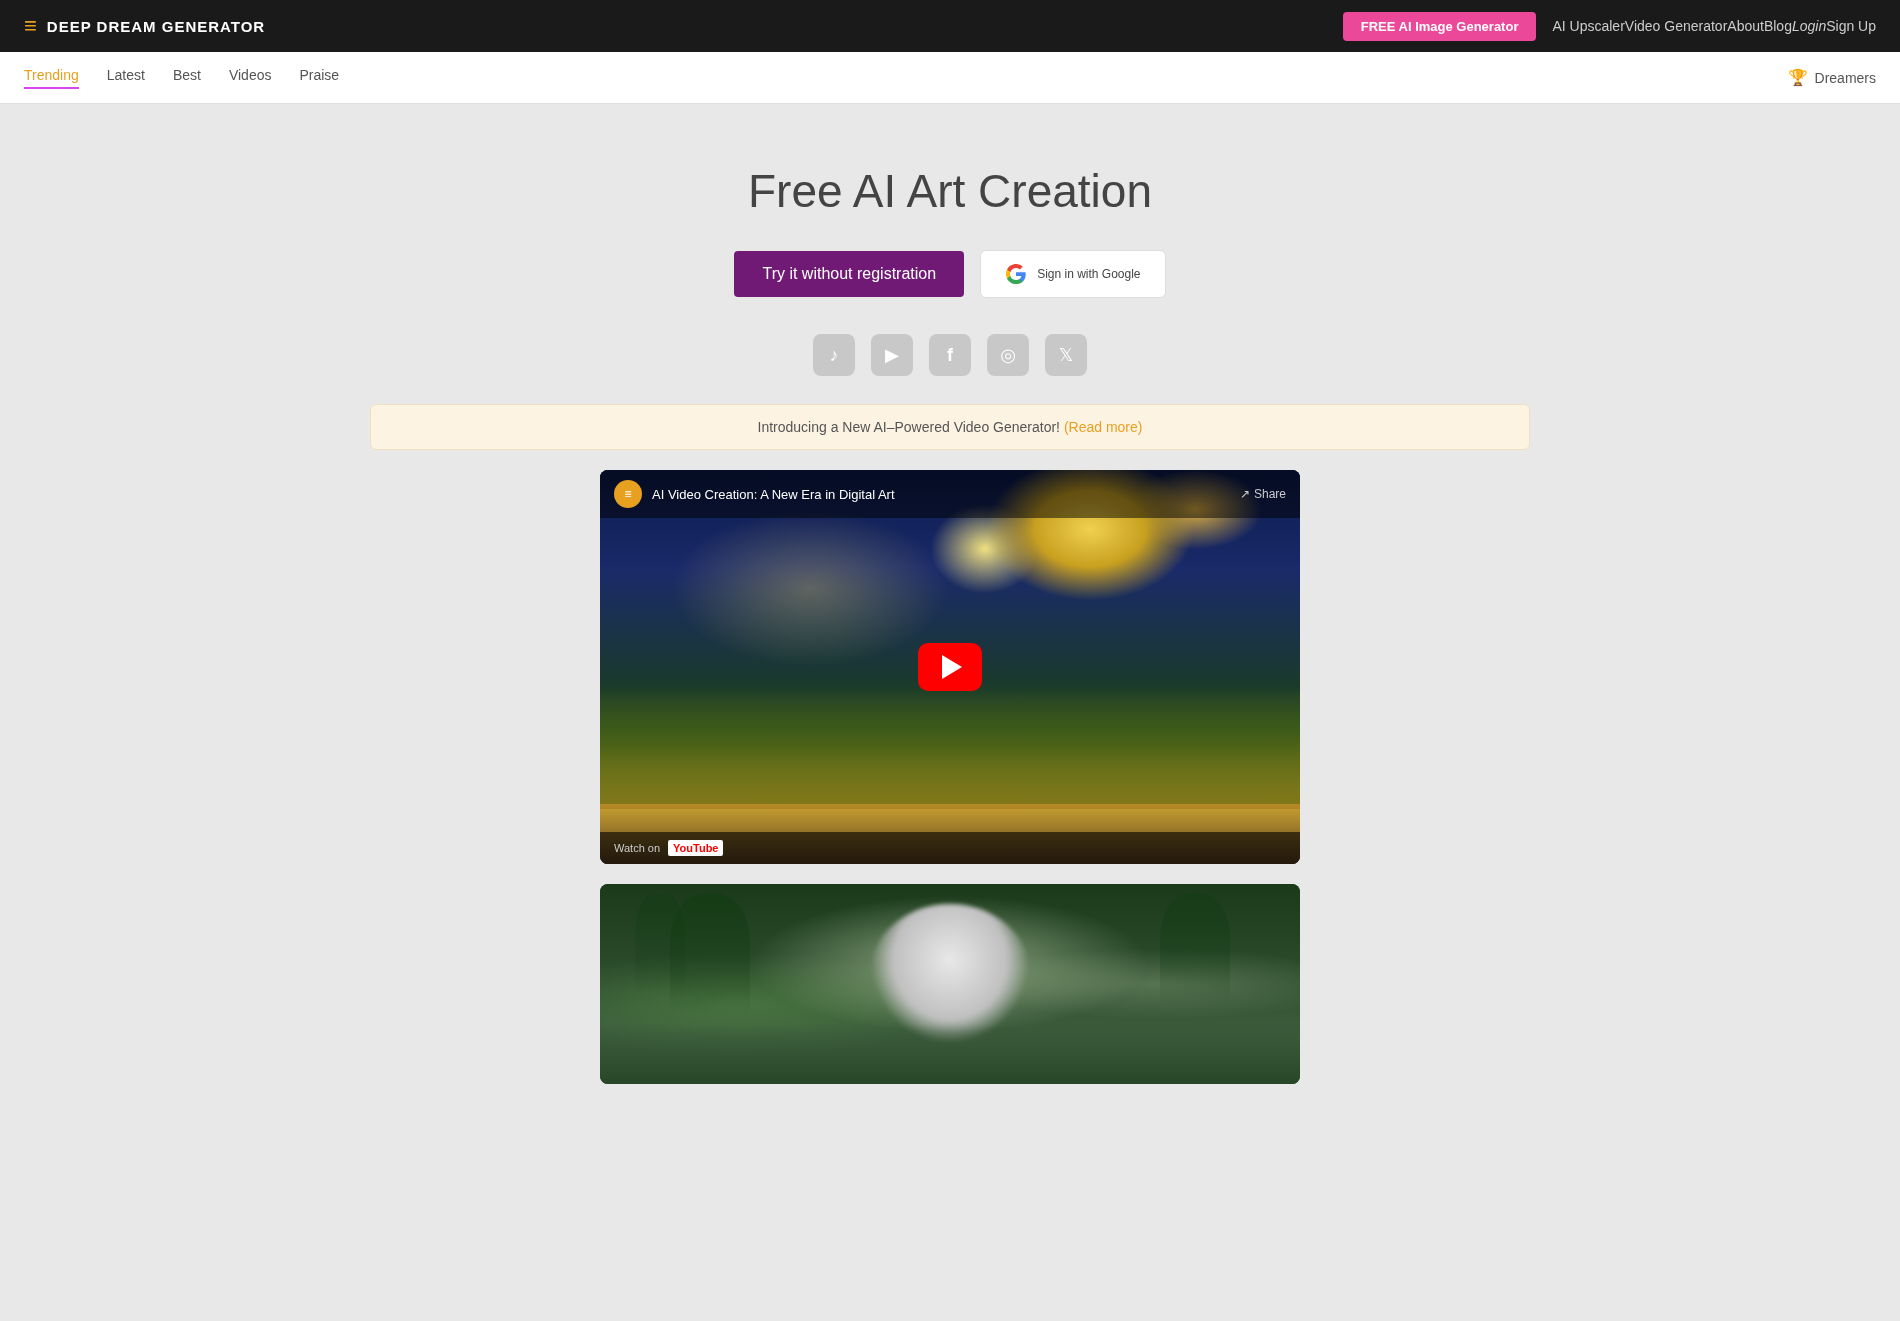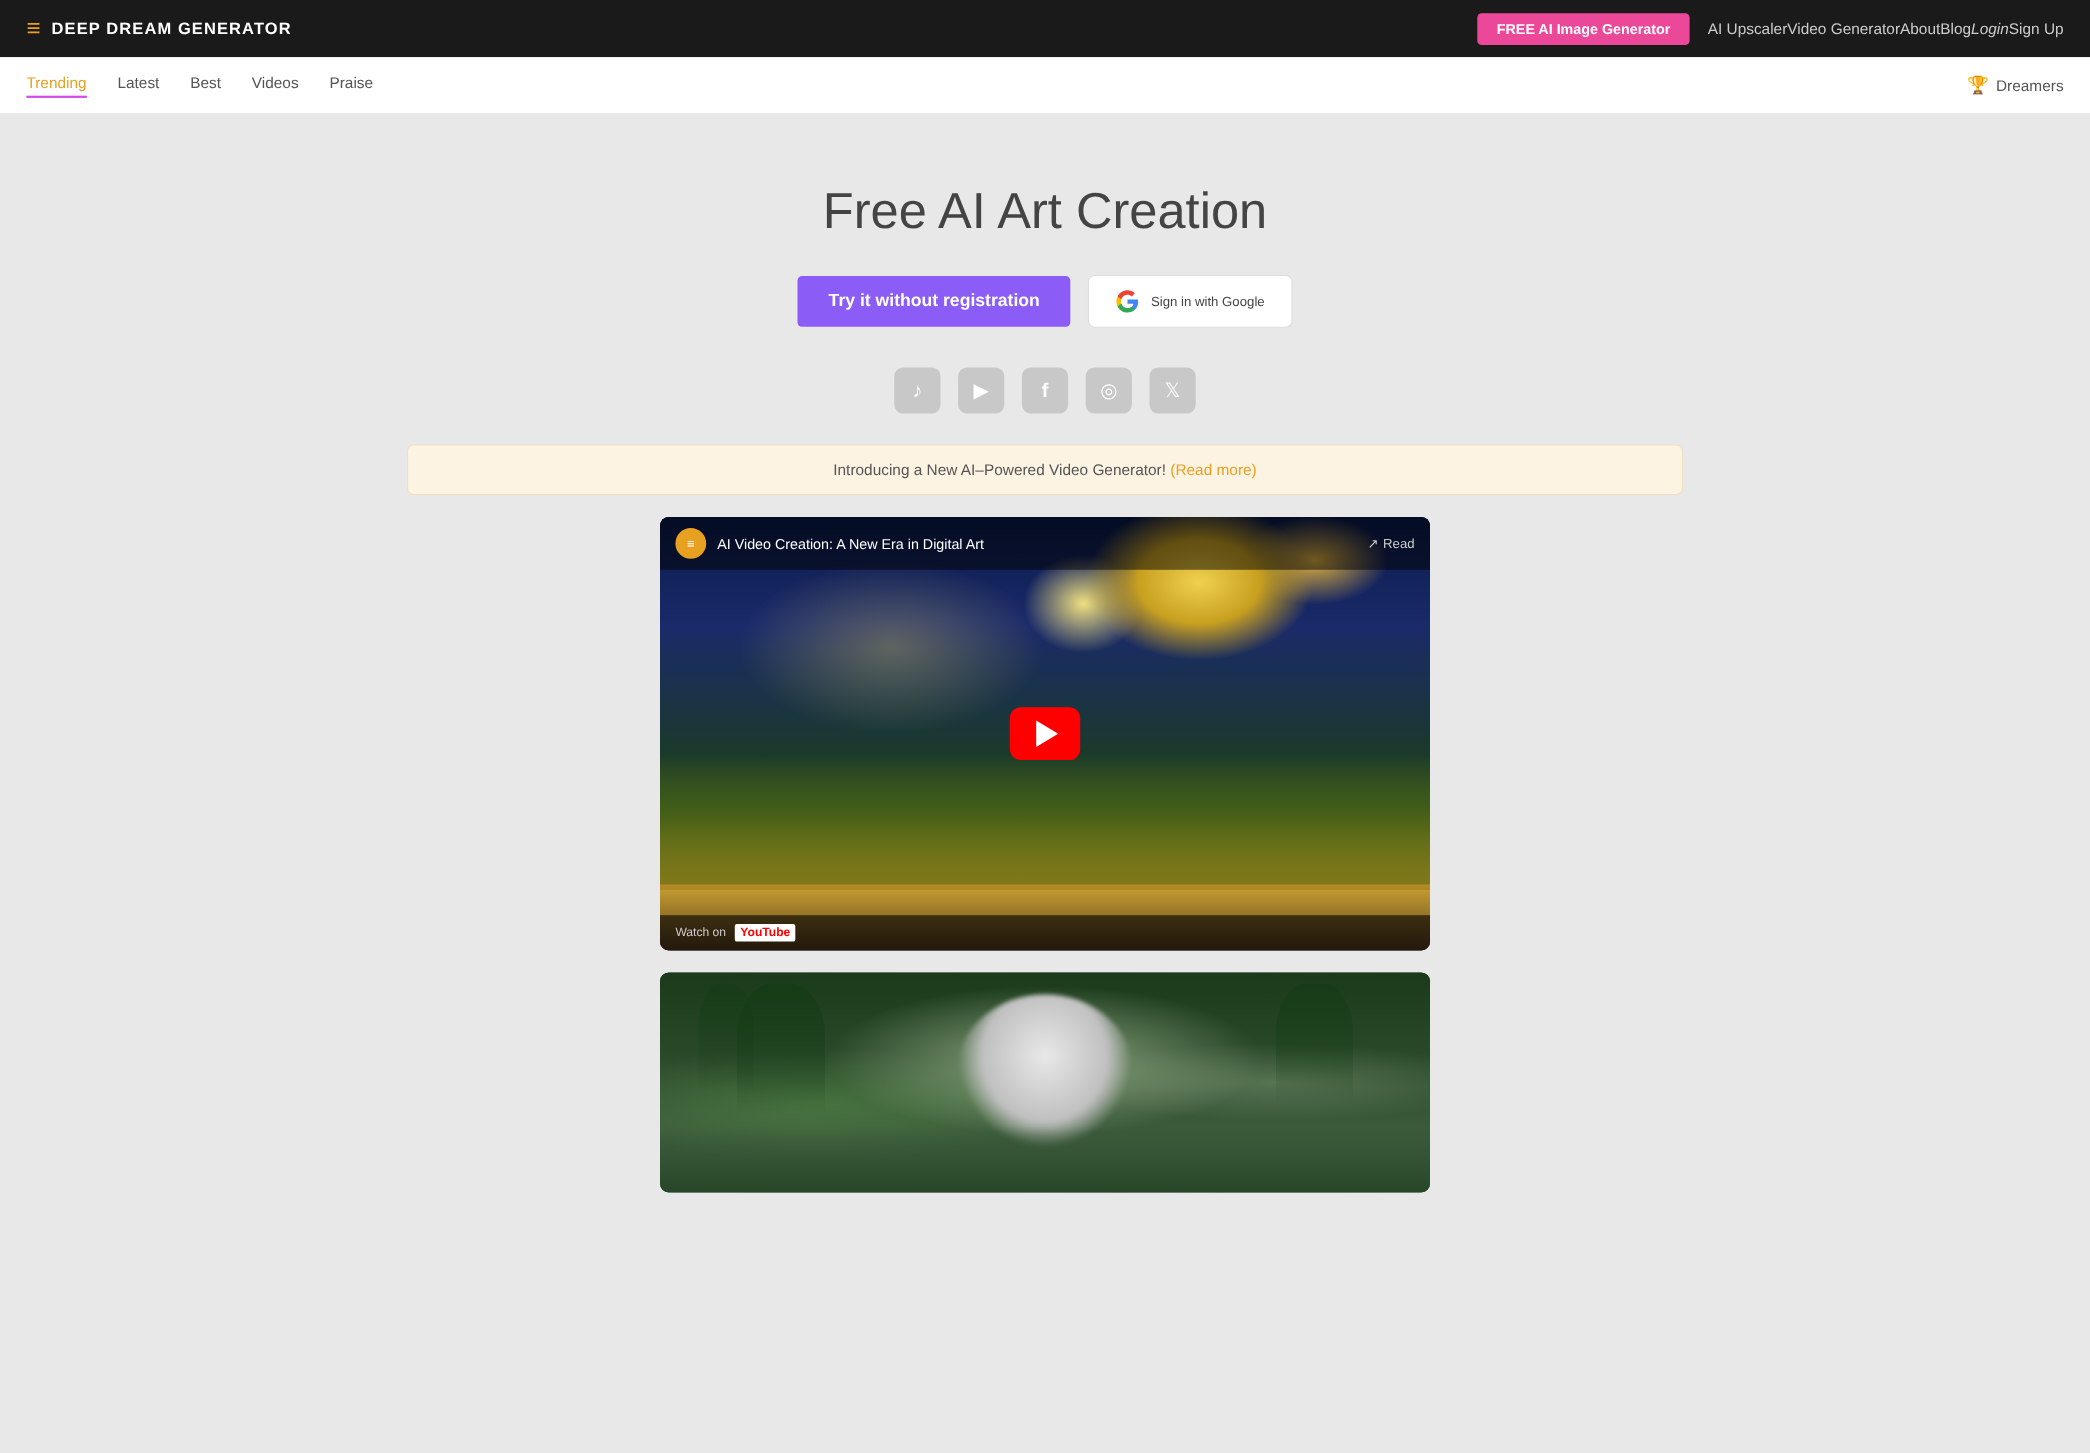--- a/index.html
+++ b/index.html
@@ -120,27 +120,27 @@
       margin-bottom: 32px;
     }
     .hero-buttons {
       display: flex;
       justify-content: center;
       align-items: center;
       gap: 16px;
       margin-bottom: 36px;
     }
     .try-btn {
-      background: #8b5cf6;
+      background: #701a75;
       color: #fff;
       border: none;
       border-radius: 4px;
       padding: 14px 28px;
       font-size: 16px;
-      font-weight: bold;
+      font-weight: normal;
       cursor: pointer;
     }
     .google-signin-btn {
       display: flex;
       align-items: center;
       gap: 10px;
       background: #fff;
       border: 1px solid #ddd;
       border-radius: 6px;
       padding: 12px 24px;
@@ -406,21 +406,21 @@
           <div style="position:absolute;bottom:60px;left:0;right:0;height:120px;background:linear-gradient(180deg,transparent 0%,rgba(60,100,20,0.5) 40%,rgba(80,120,20,0.7) 100%);z-index:1;"></div>
           <div style="position:absolute;bottom:55px;left:0;right:0;height:80px;background:linear-gradient(180deg,transparent 0%,rgba(150,100,20,0.4) 100%);z-index:1;"></div>
 
           <div class="video-header-bar">
             <div class="video-logo-small">
               <span>≡</span>
             </div>
             <span class="video-title-text">AI Video Creation: A New Era in Digital Art</span>
             <div class="share-btn">
               <span>↗</span>
-              <span>Read</span>
+              <span>Share</span>
             </div>
           </div>
 
           <div class="play-btn">
             <div class="play-triangle"></div>
           </div>
 
           <div class="video-footer-bar">
             <span class="watch-on-text">Watch on</span>
             <span class="yt-logo">YouTube</span>

